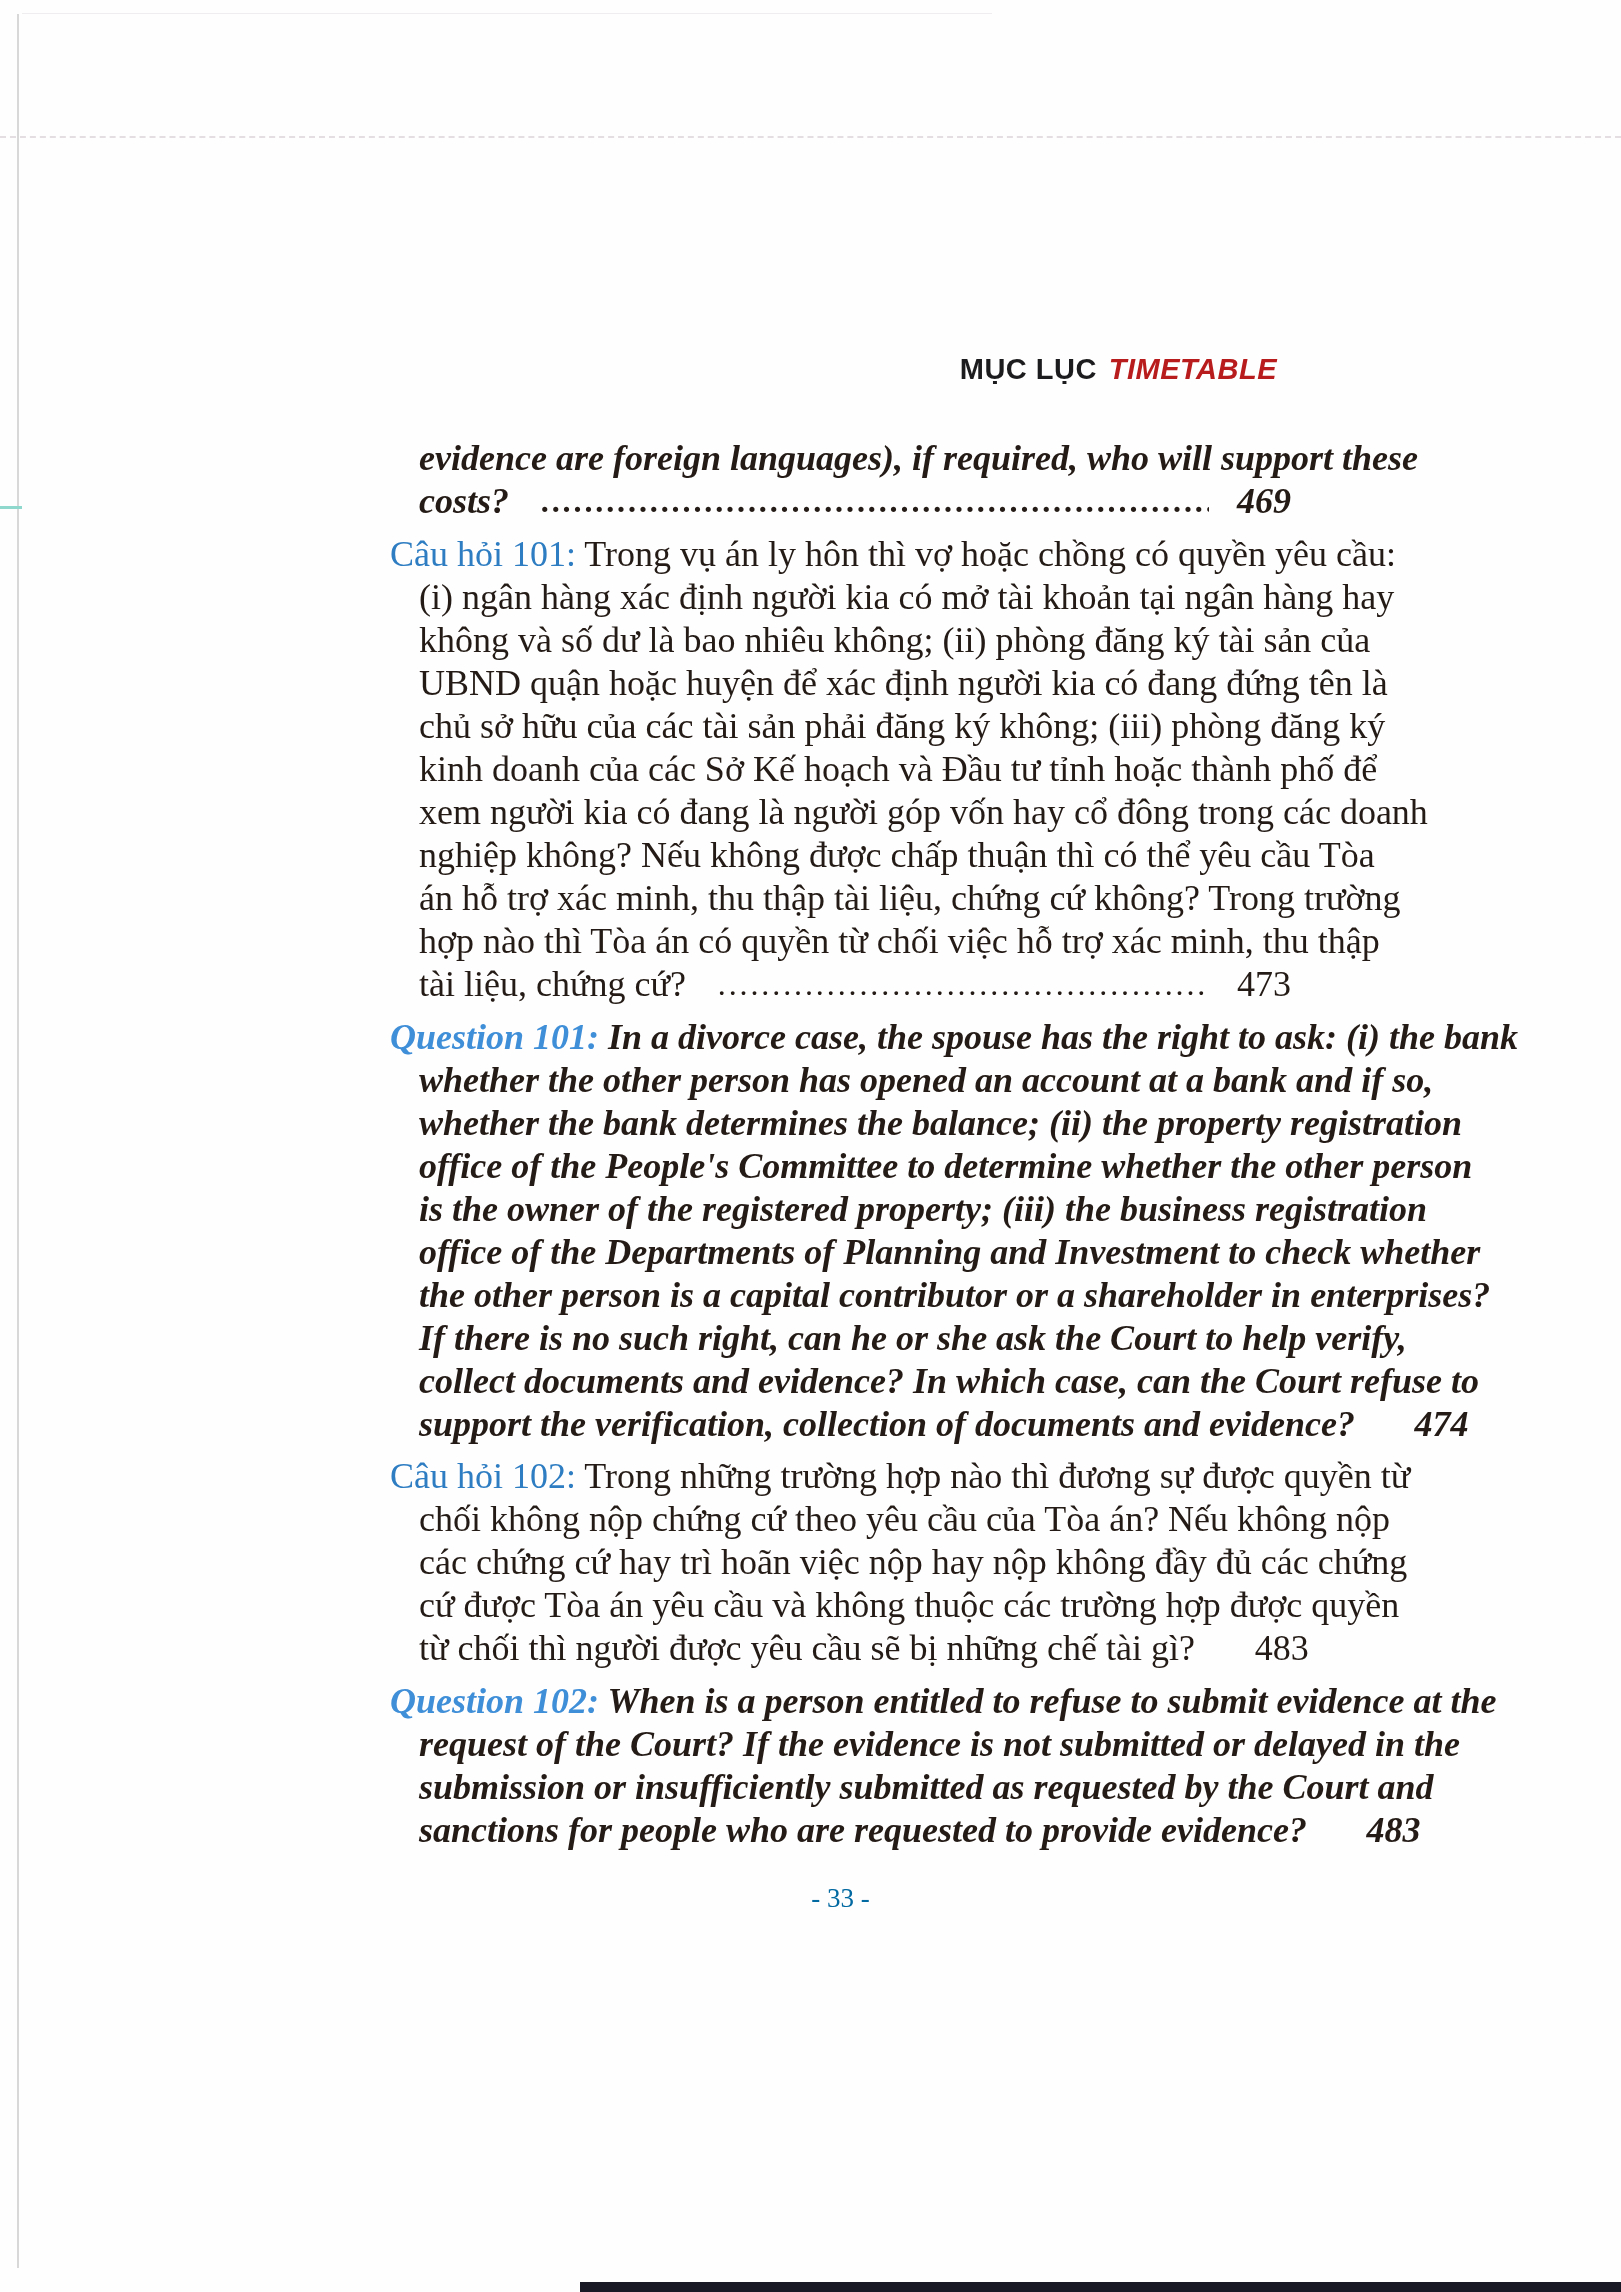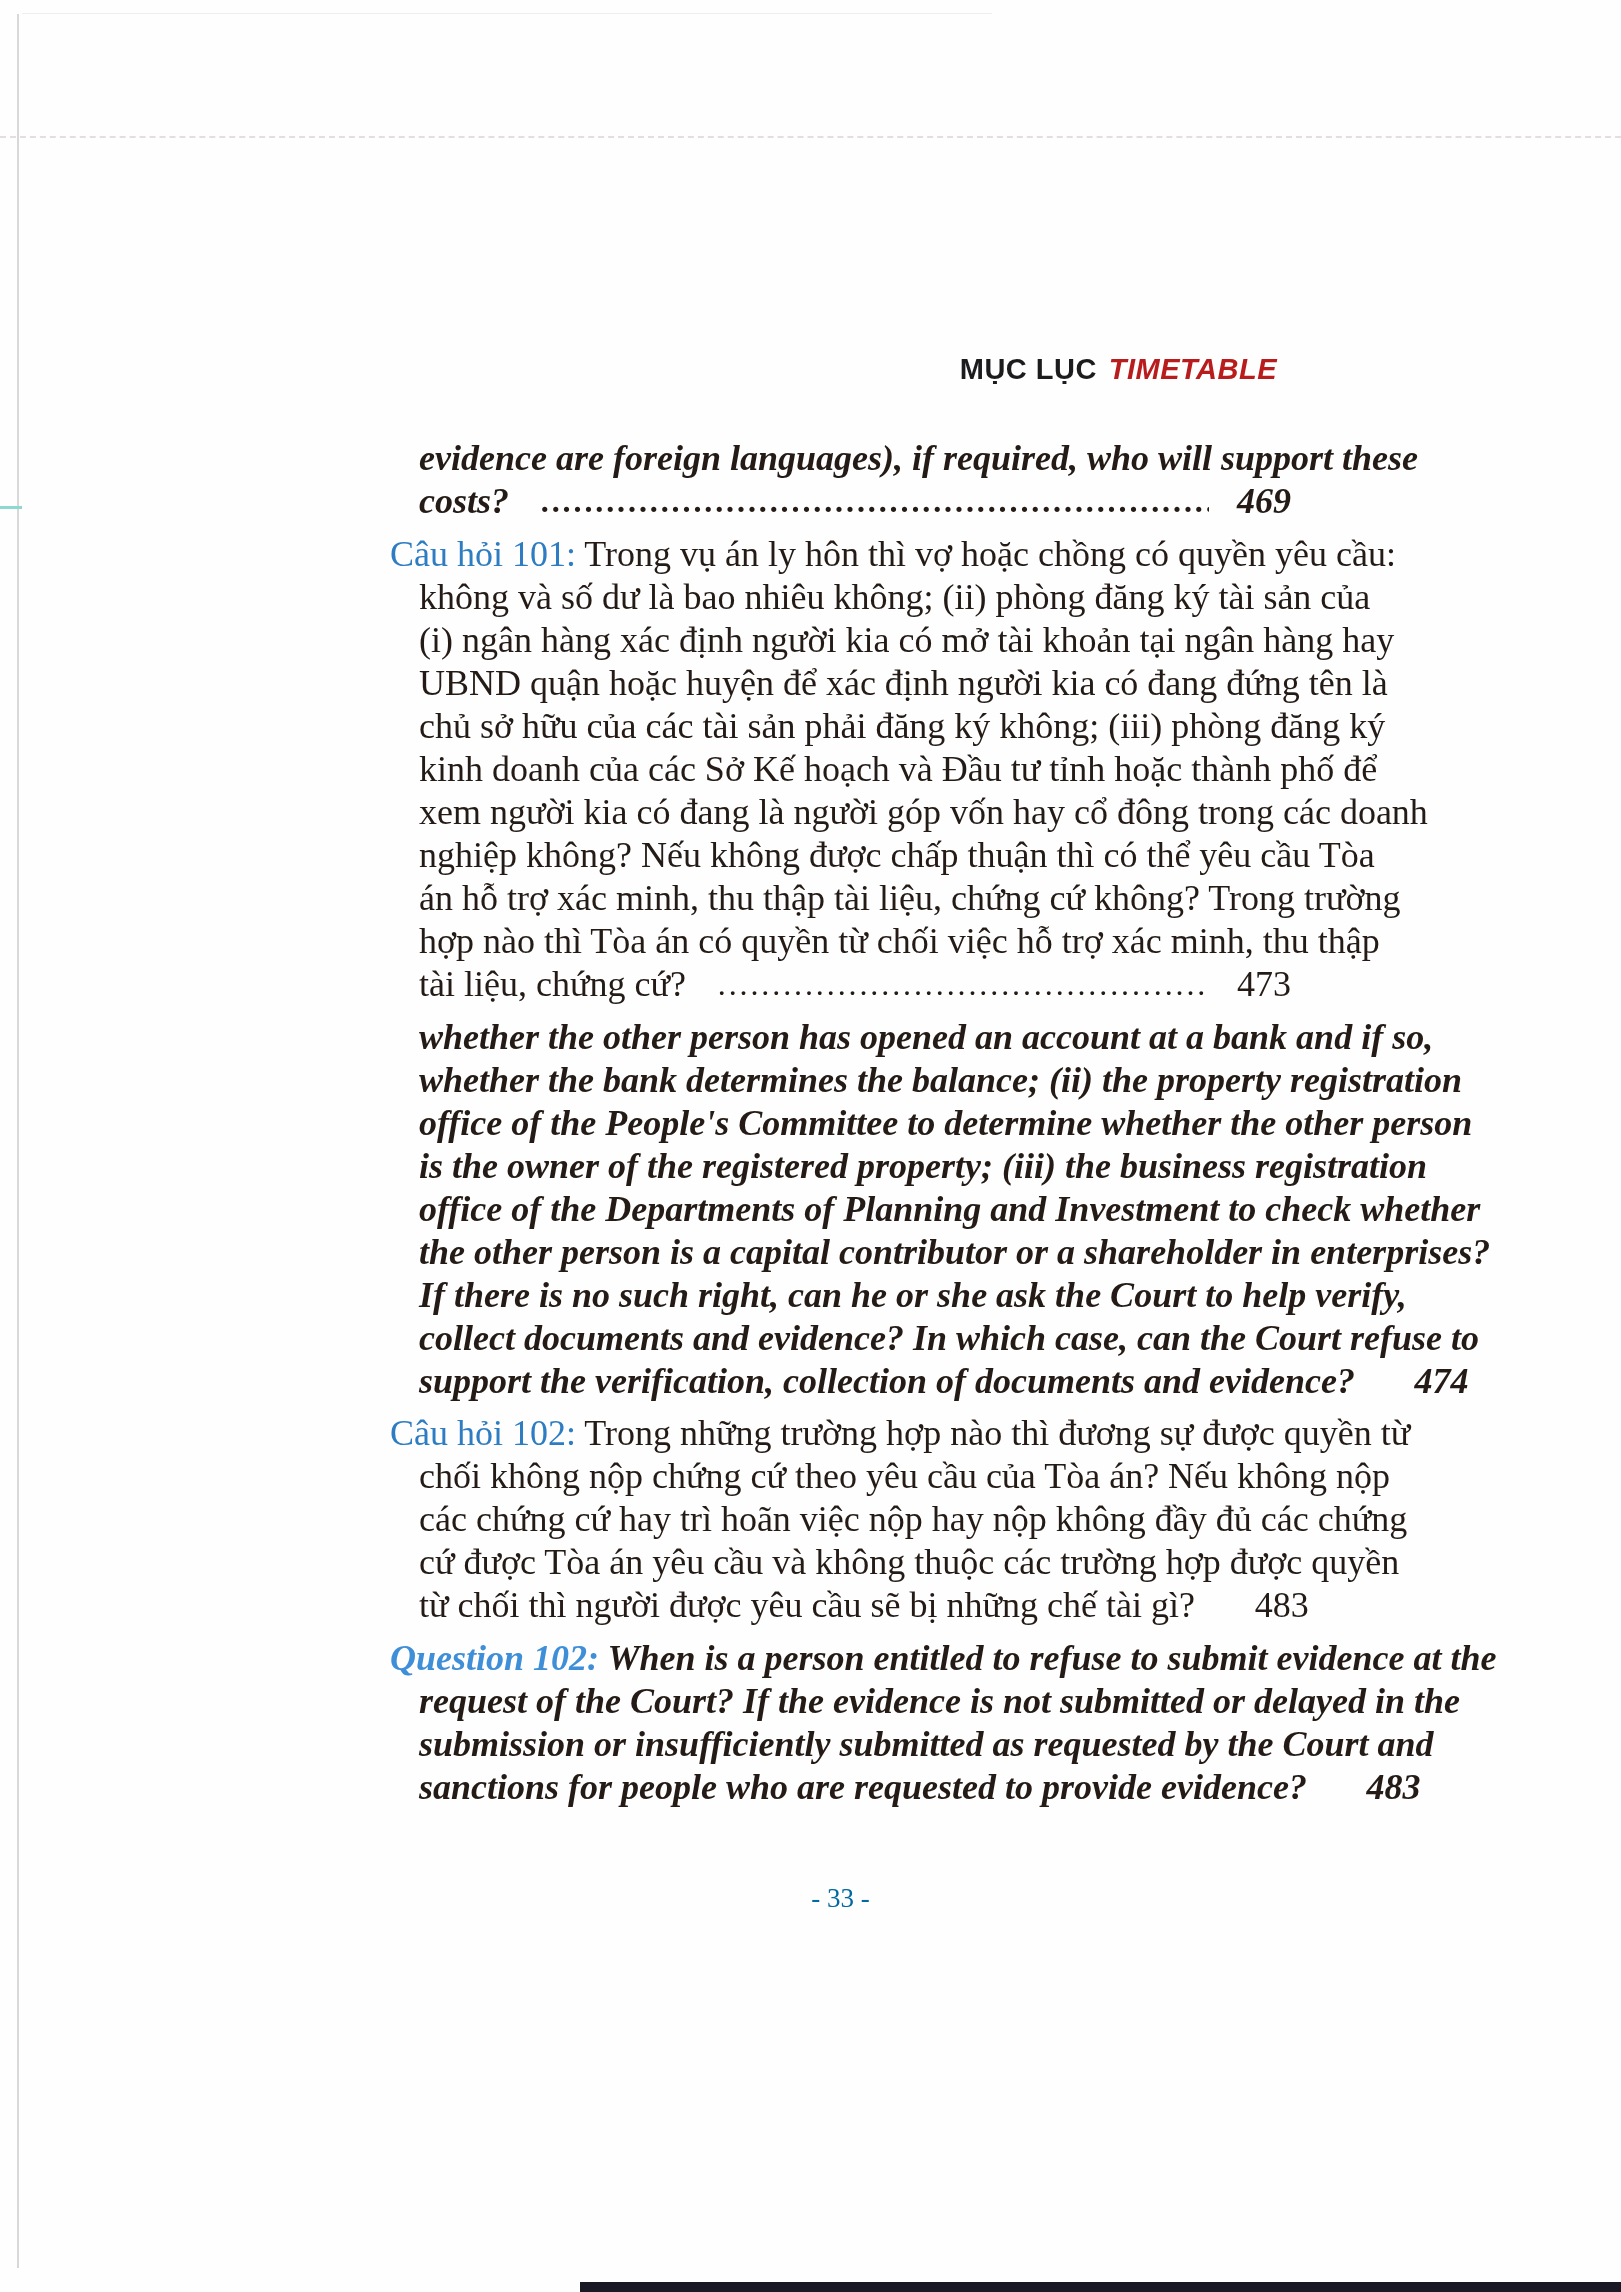--- a/index.html
+++ b/index.html
@@ -70,36 +70,37 @@
       <div class="toc-entry en">
         <div class="toc-line cont"><span>evidence are foreign languages), if required, who will support these</span></div>
         <div class="toc-line cont lastline">
           <span>costs?</span>
           <span class="dots">................................................................................................................................................................................................................................................</span>
           <span class="pageref">469</span>
         </div>
       </div>
       <div class="toc-entry">
         <div class="toc-line"><span class="label">Câu hỏi 101:</span> <span>Trong vụ án ly hôn thì vợ hoặc chồng có quyền yêu cầu:</span></div>
+        <div class="toc-line cont"><span>(i) ngân hàng xác định người kia có mở tài khoản tại ngân hàng hay</span></div>
         <div class="toc-line cont"><span>không và số dư là bao nhiêu không; (ii) phòng đăng ký tài sản của</span></div>
-        <div class="toc-line cont"><span>(i) ngân hàng xác định người kia có mở tài khoản tại ngân hàng hay</span></div>
         <div class="toc-line cont"><span>UBND quận hoặc huyện để xác định người kia có đang đứng tên là</span></div>
         <div class="toc-line cont"><span>chủ sở hữu của các tài sản phải đăng ký không; (iii) phòng đăng ký</span></div>
         <div class="toc-line cont"><span>kinh doanh của các Sở Kế hoạch và Đầu tư tỉnh hoặc thành phố để</span></div>
         <div class="toc-line cont"><span>xem người kia có đang là người góp vốn hay cổ đông trong các doanh</span></div>
         <div class="toc-line cont"><span>nghiệp không? Nếu không được chấp thuận thì có thể yêu cầu Tòa</span></div>
         <div class="toc-line cont"><span>án hỗ trợ xác minh, thu thập tài liệu, chứng cứ không? Trong trường</span></div>
         <div class="toc-line cont"><span>hợp nào thì Tòa án có quyền từ chối việc hỗ trợ xác minh, thu thập</span></div>
         <div class="toc-line cont lastline">
           <span>tài liệu, chứng cứ?</span>
           <span class="dots">................................................................................................................................................................................................................................................</span>
           <span class="pageref">473</span>
         </div>
       </div>
       <div class="toc-entry en">
+        <div class="toc-line"><span class="label">Question 101:</span> <span>In a divorce case, the spouse has the right to ask: (i) the bank</span></div>
         <div class="toc-line cont"><span>whether the other person has opened an account at a bank and if so,</span></div>
         <div class="toc-line cont"><span>whether the bank determines the balance; (ii) the property registration</span></div>
         <div class="toc-line cont"><span>office of the People's Committee to determine whether the other person</span></div>
         <div class="toc-line cont"><span>is the owner of the registered property; (iii) the business registration</span></div>
         <div class="toc-line cont"><span>office of the Departments of Planning and Investment to check whether</span></div>
         <div class="toc-line cont"><span>the other person is a capital contributor or a shareholder in enterprises?</span></div>
         <div class="toc-line cont"><span>If there is no such right, can he or she ask the Court to help verify,</span></div>
         <div class="toc-line cont"><span>collect documents and evidence? In which case, can the Court refuse to</span></div>
         <div class="toc-line cont lastline">
           <span>support the verification, collection of documents and evidence?</span>

